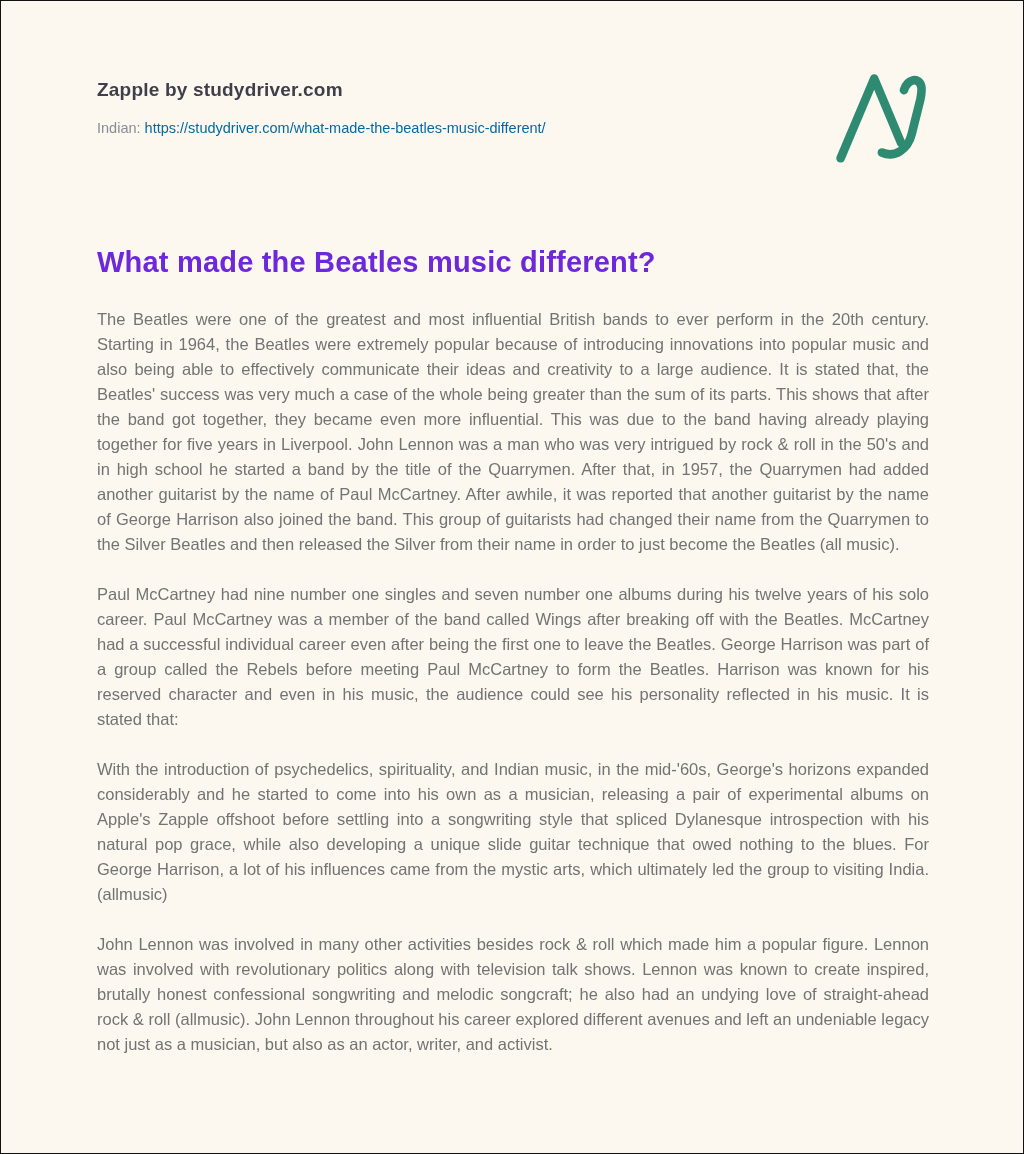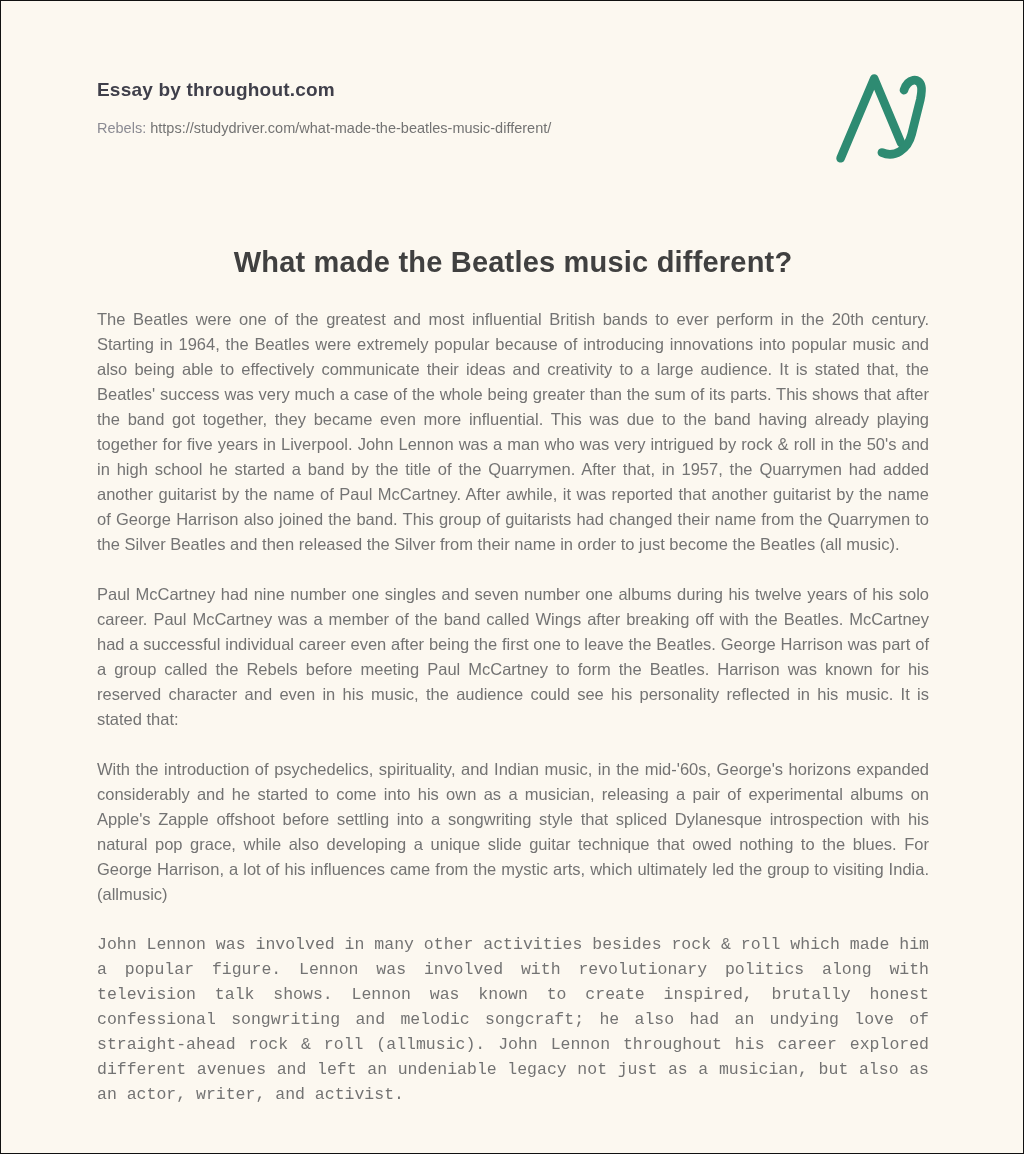--- a/index.html
+++ b/index.html
@@ -25,69 +25,68 @@
     font-weight: 700;
     letter-spacing: 0.2px;
     color: #3f3f4a;
   }
   .source-line {
     margin-top: 19px;
     font-size: 14.5px;
     color: #8b8b93;
   }
   .source-line .source-link {
-    color: #737373;
+    color: #0369a1;
     text-decoration: none;
     cursor: pointer;
   }
   .logo-wrap {
     position: absolute;
     top: 68px;
     right: 96px;
     width: 96px;
     height: 96px;
     cursor: pointer;
   }
   .article-title {
     margin-top: 110px;
     font-size: 29px;
     font-weight: 600;
-    color: #404040;
+    color: #6d28d9;
     letter-spacing: 0.2px;
-    text-align: center;
   }
   .article-body { margin-top: 28px; }
   .para {
     margin-bottom: 25px;
     font-size: 16.5px;
     line-height: 25px;
     color: #737373;
     text-align: justify;
   }
-  .para:last-child { margin-bottom: 0; font-family: Liberation Mono, monospace; }
+  .para:last-child { margin-bottom: 0; }
 </style>
 </head>
 <body>
 
 <div class="page">
 
   <div class="logo-wrap">
     <span>
       <svg viewBox="0 0 100 100" width="96" height="96" fill="none" stroke="#2e8b72" stroke-width="9" stroke-linecap="round" stroke-linejoin="round">
         <path d="M10 93 L45 10 L73 77"></path>
         <path d="M76 22 C80 10 92 8 94 18 C95 22 94 27 93 32 L84 68 C80 84 66 93 53 87"></path>
       </svg>
     </span>
   </div>
 
   <div class="content">
-    <div class="byline">Essay by throughout.com</div>
+    <div class="byline">Zapple by studydriver.com</div>
 
     <div class="source-line">
-      <span>Rebels:</span>
+      <span>Indian:</span>
       <a class="source-link">https://studydriver.com/what-made-the-beatles-music-different/</a>
     </div>
 
     <h1 class="article-title">What made the Beatles music different?</h1>
 
     <div class="article-body">
       <p class="para">The Beatles were one of the greatest and most influential British bands to ever perform in the 20th century. Starting in 1964, the Beatles were extremely popular because of introducing innovations into popular music and also being able to effectively communicate their ideas and creativity to a large audience. It is stated that, the Beatles' success was very much a case of the whole being greater than the sum of its parts. This shows that after the band got together, they became even more influential. This was due to the band having already playing together for five years in Liverpool. John Lennon was a man who was very intrigued by rock &amp; roll in the 50's and in high school he started a band by the title of the Quarrymen. After that, in 1957, the Quarrymen had added another guitarist by the name of Paul McCartney. After awhile, it was reported that another guitarist by the name of George Harrison also joined the band. This group of guitarists had changed their name from the Quarrymen to the Silver Beatles and then released the Silver from their name in order to just become the Beatles (all music).</p>
       <p class="para">Paul McCartney had nine number one singles and seven number one albums during his twelve years of his solo career. Paul McCartney was a member of the band called Wings after breaking off with the Beatles. McCartney had a successful individual career even after being the first one to leave the Beatles. George Harrison was part of a group called the Rebels before meeting Paul McCartney to form the Beatles. Harrison was known for his reserved character and even in his music, the audience could see his personality reflected in his music. It is stated that:</p>
       <p class="para">With the introduction of psychedelics, spirituality, and Indian music, in the mid-'60s, George's horizons expanded considerably and he started to come into his own as a musician, releasing a pair of experimental albums on Apple's Zapple offshoot before settling into a songwriting style that spliced Dylanesque introspection with his natural pop grace, while also developing a unique slide guitar technique that owed nothing to the blues. For George Harrison, a lot of his influences came from the mystic arts, which ultimately led the group to visiting India. (allmusic)</p>
       <p class="para">John Lennon was involved in many other activities besides rock &amp; roll which made him a popular figure. Lennon was involved with revolutionary politics along with television talk shows. Lennon was known to create inspired, brutally honest confessional songwriting and melodic songcraft; he also had an undying love of straight-ahead rock &amp; roll (allmusic). John Lennon throughout his career explored different avenues and left an undeniable legacy not just as a musician, but also as an actor, writer, and activist.</p>

